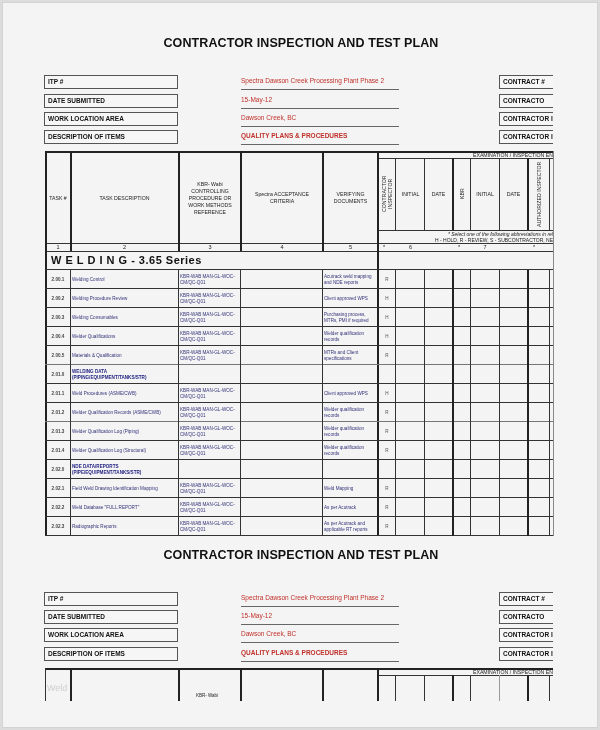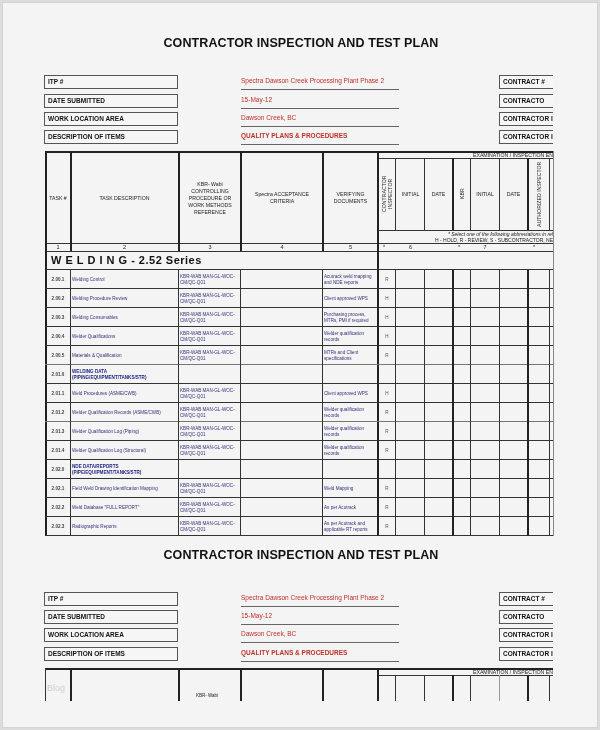--- a/index.html
+++ b/index.html
@@ -91,21 +91,21 @@
     <div class="cnum" style="left:69px;top:241px;width:105px;">2</div>
     <div class="cnum" style="left:177px;top:241px;width:60px;">3</div>
     <div class="cnum" style="left:239px;top:241px;width:80px;">4</div>
     <div class="cnum" style="left:321px;top:241px;width:53px;">5</div>
     <div class="cnum" style="left:377px;top:241px;width:8px;">*</div>
     <div class="cnum" style="left:394px;top:241px;width:27px;">6</div>
     <div class="cnum" style="left:452px;top:241px;width:8px;">*</div>
     <div class="cnum" style="left:468px;top:241px;width:28px;">7</div>
     <div class="cnum" style="left:527px;top:241px;width:8px;">*</div>
 
-    <div class="section" style="top:251px;">W E L D I N G - 2.52 Series</div>
+    <div class="section" style="top:251px;">W E L D I N G - 3.65 Series</div>
     <div class="hline" style="left:42px;top:266px;width:508px;"></div>
 
     <div id="rows">
         <div class="c" style="left: 44px; top: 268px; width: 22px; height: 17px; display: flex; align-items: center; font-weight: bold; justify-content: center; color: rgb(68, 68, 68);">2.00.1</div>
         <div class="c" style="left: 69px; top: 268px; width: 105px; height: 17px; display: flex; align-items: center;">Welding Control</div>
         <div class="c" style="left: 177px; top: 268px; width: 58px; height: 17px; display: flex; align-items: center;">KBR-WAB MAN-GL-WOC-CM/QC-Q01</div>
         <div class="c" style="left: 239px; top: 268px; width: 79px; height: 17px; display: flex; align-items: center;"></div>
         <div class="c" style="left: 321px; top: 268px; width: 52px; height: 17px; display: flex; align-items: center;">Acutrack weld mapping and NDE reports</div>
         <div class="c" style="left: 376px; top: 268px; width: 16px; height: 17px; display: flex; align-items: center; justify-content: center; color: rgb(85, 85, 85);">R</div>
         <div class="hline" style="left: 42px; top: 285px; width: 508px; background: rgb(51, 51, 51);"></div>
@@ -385,15 +385,15 @@
     <div class="vthick" style="left:374px;top:665px;height:33px;"></div>
     <div class="vline" style="left:392px;top:672px;height:26px;"></div>
     <div class="vline" style="left:421px;top:672px;height:26px;"></div>
     <div class="vthick" style="left:449px;top:672px;height:26px;"></div>
     <div class="vline" style="left:467px;top:672px;height:26px;"></div>
     <div class="vline" style="left:496px;top:672px;height:26px;background:#999;"></div>
     <div class="vthick" style="left:524px;top:672px;height:26px;"></div>
     <div class="vline" style="left:546px;top:672px;height:26px;"></div>
     <div class="hdr" style="left:376px;top:666px;width:174px;height:6px;justify-content:flex-end;white-space:nowrap;overflow:hidden;">EXAMINATION / INSPECTION EN</div>
     <div class="small-hdr" style="left:193px;top:690px;">KBR- Wabi</div>
-    <div class="faint">Blog</div>
+    <div class="faint">Weld</div>
   </div>
 </div>
 
 </body></html>

